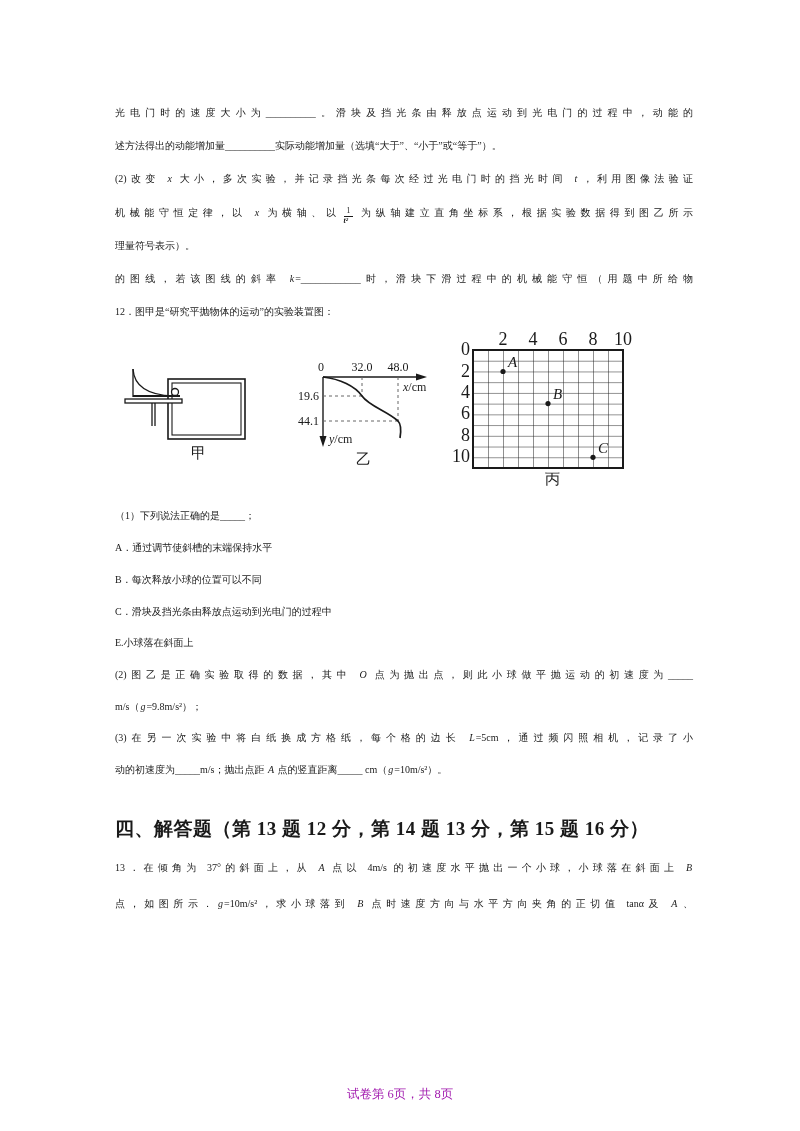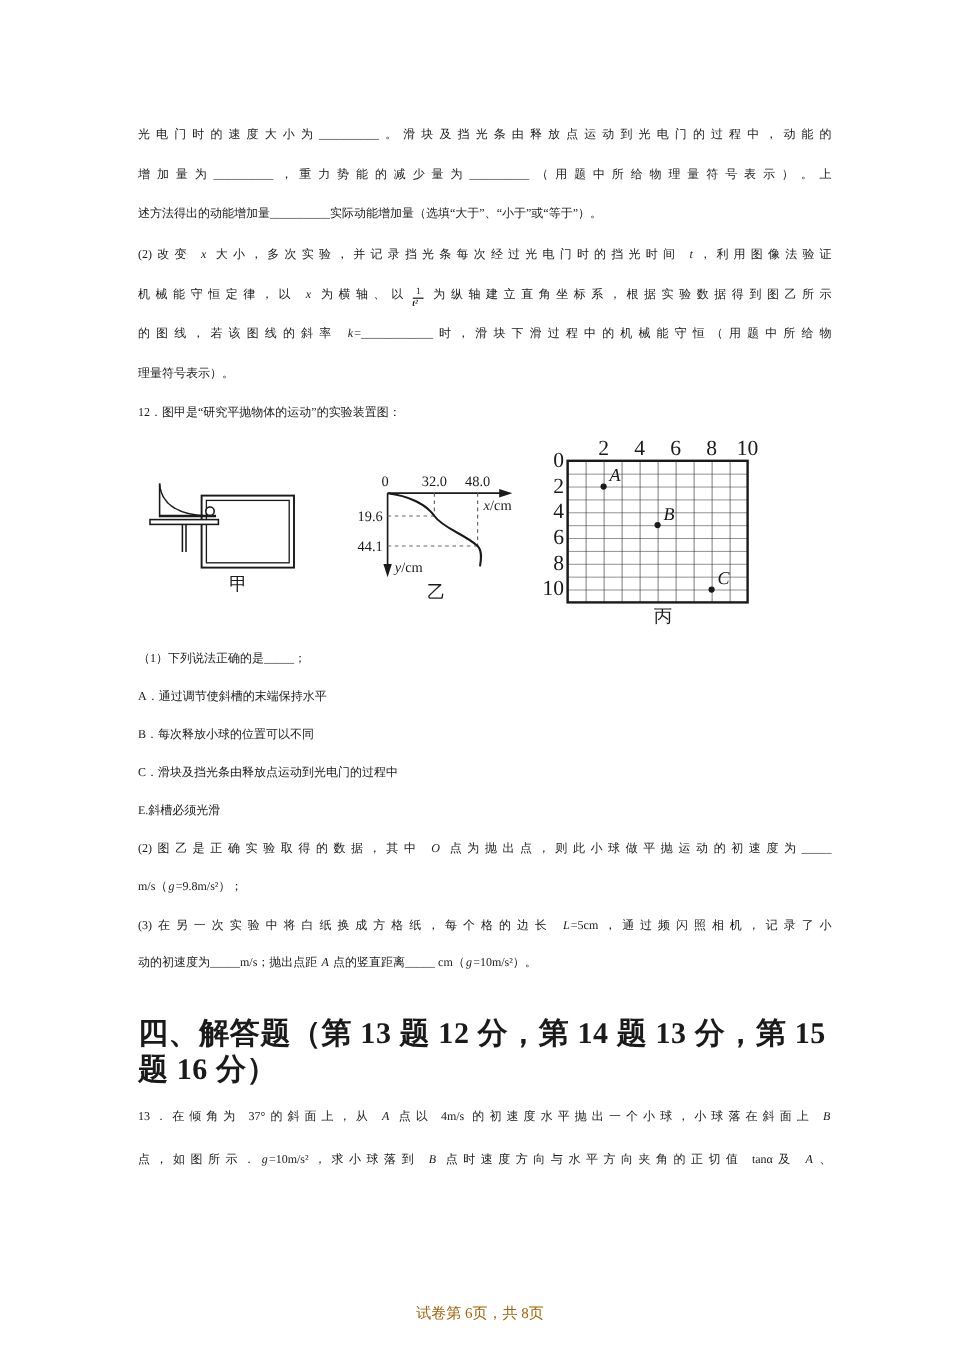--- a/index.html
+++ b/index.html
@@ -17,42 +17,41 @@
   .frac .den{display:block;font-style:italic;font-weight:bold;}
   .figure-row{position:relative;height:172px;}
   .fig{position:absolute;}
   .fig-jia{left:0;top:27px;}
   .fig-yi{left:173px;top:25px;}
   .fig-bing{left:335px;top:0;}
   .caption{position:absolute;font-size:15px;color:#1a1a1a;}
   .cap-jia{left:76px;top:89px;}
   .cap-yi{left:68px;top:97px;}
   .cap-bing{left:95px;top:142px;}
-  .section-heading{font-size:25px;font-weight:bold;line-height:30px;
+  .section-heading{font-size:19px;font-weight:bold;line-height:30px;
                    margin:28px 0 3px 0;letter-spacing:0.5px;}
   .q13 .line{line-height:36px;}
   .q13{margin-top:6px;}
   .footer{position:absolute;top:1086px;left:0;width:100%;text-align:center;
-          font-size:12.5px;color:#a16207;}
+          font-size:12.5px;color:#a21caf;}
   svg{display:block;}
   svg text{font-family:"Liberation Serif","DejaVu Serif",serif;fill:#1a1a1a;}
 </style>
 </head>
 <body>
 
 <div class="page">
   <div class="content">
 
     <div class="line j">光电门时的速度大小为__________。滑块及挡光条由释放点运动到光电门的过程中，动能的</div>
-    <div class="line j">增加量为__________，重力势能的减少量为__________（用题中所给物理量符号表示）。上</div>
     <div class="line">述方法得出的动能增加量__________实际动能增加量（选填“大于”、“小于”或“等于”）。</div>
     <div class="line j">(2)改变 <span class="var">x</span> 大小，多次实验，并记录挡光条每次经过光电门时的挡光时间 <span class="var">t</span>，利用图像法验证</div>
     <div class="line j">机械能守恒定律，以 <span class="var">x</span> 为横轴、以<span class="frac"><span class="num">1</span><span class="den">t²</span></span>为纵轴建立直角坐标系，根据实验数据得到图乙所示</div>
+    <div class="line">理量符号表示）。</div>
     <div class="line j">的图线，若该图线的斜率 <span class="var">k</span>=____________时，滑块下滑过程中的机械能守恒（用题中所给物</div>
-    <div class="line">理量符号表示）。</div>
 
     <div class="line">12．图甲是“研究平抛物体的运动”的实验装置图：</div>
 
     <div class="figure-row">
 
       <div class="fig fig-jia">
         <svg width="135" height="92" viewBox="0 0 135 92">
           <g stroke="#1a1a1a" fill="none" stroke-width="1.3">
             <rect x="53" y="24" width="77" height="60" stroke-width="1.6"></rect>
             <rect x="57" y="28" width="69" height="52" stroke-width="1.1"></rect>
@@ -131,21 +130,21 @@
         </svg>
         <div class="caption cap-bing">丙</div>
       </div>
     </div>
 
     <div class="block-b">
       <div class="line">（1）下列说法正确的是_____；</div>
       <div class="line">A．通过调节使斜槽的末端保持水平</div>
       <div class="line">B．每次释放小球的位置可以不同</div>
       <div class="line">C．滑块及挡光条由释放点运动到光电门的过程中</div>
-      <div class="line">E.斜槽必须光滑</div>
+      <div class="line">E.小球落在斜面上</div>
       <div class="line j">(2)图乙是正确实验取得的数据，其中 <span class="var">O</span> 点为抛出点，则此小球做平抛运动的初速度为_____</div>
       <div class="line">m/s（<span class="var">g</span>=9.8m/s²）；</div>
       <div class="line j">(3)在另一次实验中将白纸换成方格纸，每个格的边长 <span class="var">L</span>=5cm，通过频闪照相机，记录了小</div>
       <div class="line">动的初速度为_____m/s；抛出点距 <span class="var">A</span> 点的竖直距离_____ cm（<span class="var">g</span>=10m/s²）。</div>
     </div>
 
     <div class="section-heading">四、解答题（第 13 题 12 分，第 14 题 13 分，第 15 题 16 分）</div>
 
     <div class="q13">
       <div class="line j">13．在倾角为 37°的斜面上，从 <span class="var">A</span> 点以 4m/s 的初速度水平抛出一个小球，小球落在斜面上 <span class="var">B</span></div>

